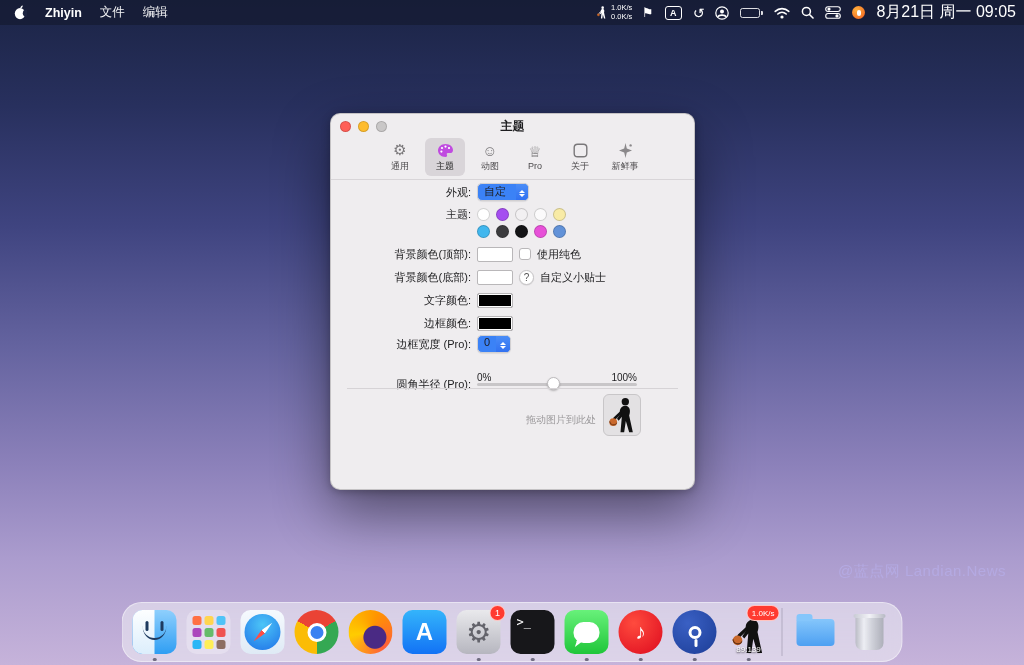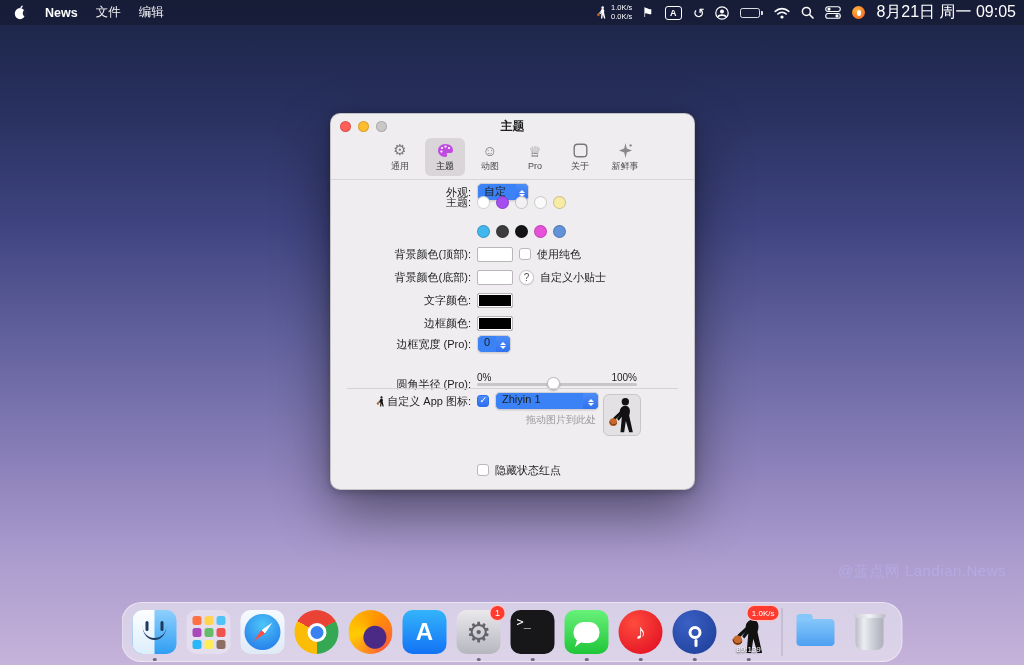--- a/index.html
+++ b/index.html
@@ -157,21 +157,21 @@
 
 <div class="menubar">
   <div class="mb-left">
     <span class="mb-icon">
       <svg width="13" height="15" viewBox="0 0 13 15">
         <ellipse cx="6" cy="8.6" rx="5.2" ry="5.6" fill="#fff"></ellipse>
         <circle cx="12.2" cy="8.2" r="3.4" fill="#1b2340"></circle>
         <path d="M6.2 3.4 C6.2 1.8 7.4 .6 8.8 .4 C8.9 1.9 7.7 3.2 6.2 3.4 Z" fill="#fff"></path>
       </svg>
     </span>
-    <span class="mb-appname">News</span>
+    <span class="mb-appname">Zhiyin</span>
     <span class="mb-menu">文件</span>
     <span class="mb-menu">编辑</span>
   </div>
 
   <div class="mb-net">
     <span class="mb-icon" style="color:#fff">
       <svg width="11" height="13" viewBox="0 0 36 44">
           <use href="#player-shape"></use>
         </svg>
     </span>
@@ -280,21 +280,21 @@
     <span class="rlabel">外观:</span>
     <div class="popup" style="width:52px">
       <span class="ptxt">自定义</span>
       <span class="pcap">
           <span class="chev up"></span>
           <span class="chev dn"></span>
         </span>
     </div>
   </div>
 
-  <div class="row" style="top:81px;height:14px">
+  <div class="row" style="top:93px;height:14px">
     <span class="rlabel">主题:</span>
     <span class="swatch" style="background: rgb(255, 255, 255);"></span>
     <span class="swatch" style="background: rgb(165, 77, 240);"></span>
     <span class="swatch" style="background: rgb(242, 240, 242);"></span>
     <span class="swatch" style="background: rgb(251, 250, 251);"></span>
     <span class="swatch" style="background: rgb(248, 235, 166);"></span>
   </div>
   <div class="row" style="top:110px;height:14px">
     <span class="rlabel"></span>
     <span class="swatch" style="background: rgb(65, 183, 238);"></span>
@@ -346,47 +346,27 @@
       <span class="thumb"></span>
     </div>
   </div>
   <div class="pctrow">
     <span>0%</span>
     <span>100%</span>
   </div>
 
   <div class="divider"></div>
 
-  <div class="row" style="top:278px">
-    <span class="rlabel"><span class="minicon">
-          <svg width="9" height="11" viewBox="0 0 36 44">
-            <use href="#player-shape"></use>
-          </svg>
-        </span><span>自定义 App 图标:</span></span>
-    <span class="cb on"></span>
-    <div class="popup" style="width:104px">
-      <span class="ptxt">Zhiyin 1</span>
-      <span class="pcap">
-          <span class="chev up"></span>
-          <span class="chev dn"></span>
-        </span>
-    </div>
-  </div>
   <div class="hint">拖动图片到此处</div>
   <div class="imgwell">
     <svg width="30" height="37" viewBox="0 0 36 44">
         <use href="#player-shape"></use>
       </svg>
   </div>
 
-  <div class="row" style="top:347px">
-    <span class="rlabel"></span>
-    <span class="cb"></span>
-    <span>隐藏状态红点</span>
-  </div>
 </div>
 
 <div class="watermark">@蓝点网 Landian.News</div>
 
 <div class="dock">
   <div class="ditem">
     <div class="dicon i-finder">
       <span class="half"></span>
         <span class="eye" style="left:13px"></span>
         <span class="eye" style="left:28px"></span>

